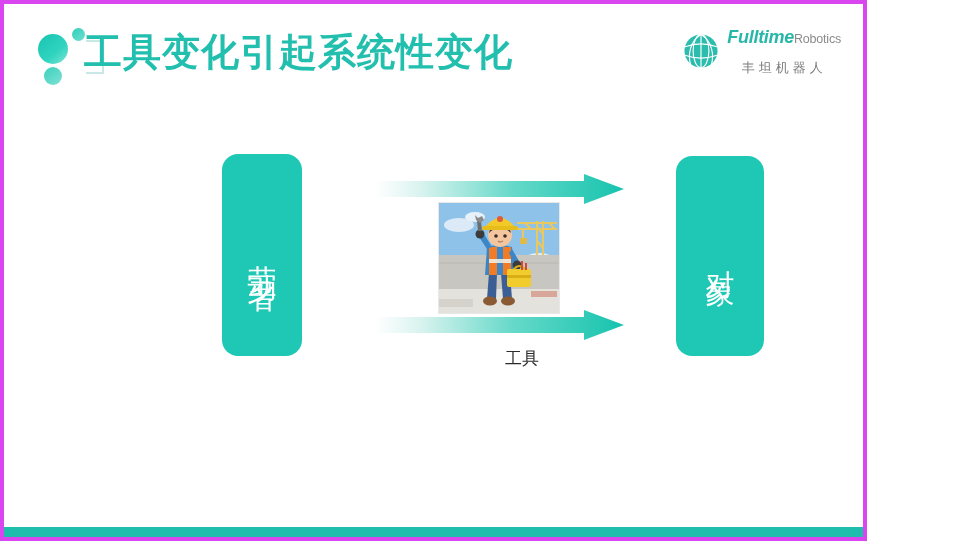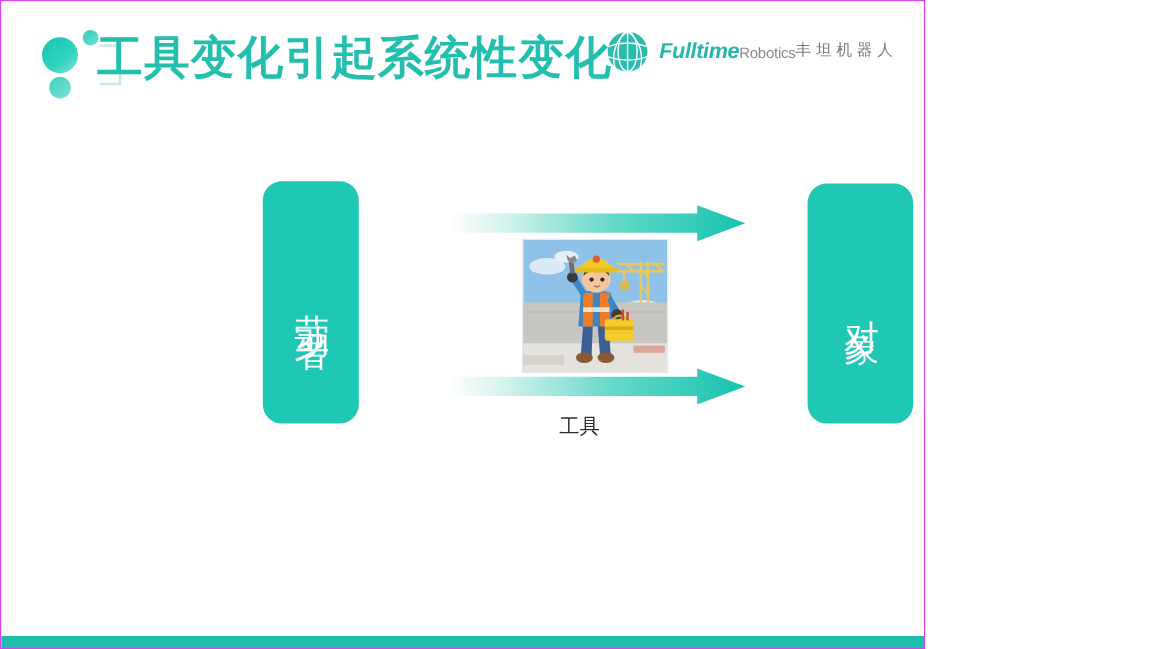--- a/index.html
+++ b/index.html
@@ -6,26 +6,26 @@
     margin: 0;
     padding: 0;
     background: #ffffff;
   }
   body {
     font-family: "Liberation Sans", "DejaVu Sans", sans-serif;
   }
 
   #slide {
     position: relative;
-    width: 771px;
+    width: 867px;
     height: 541px;
     background: #ffffff;
     overflow: hidden;
     box-sizing: border-box;
-    border: 1px solid #d946ef;
+    border: 4px solid #d946ef;
   }
 
   
   .deco {
     position: absolute;
     left: 30px;
     top: 22px;
     width: 62px;
     height: 62px;
   }
@@ -73,39 +73,40 @@
   
   .logo {
     position: absolute;
     right: 22px;
     top: 24px;
     display: flex;
     align-items: center;
     gap: 8px;
   }
   .logo-mark { width: 36px; height: 36px; flex: 0 0 auto; }
-  .logo-text { display: flex; flex-direction: row; line-height: 1.05; }
+  .logo-text { display: flex; flex-direction: column; line-height: 1.05; }
   .logo-line1 { white-space: nowrap; }
   .logo-brand {
     font-size: 18px;
     font-weight: bold;
     font-style: italic;
     color: #27b7a8;
     letter-spacing: -0.3px;
   }
   .logo-sub {
     font-size: 12.5px;
     color: #8b8b8b;
     letter-spacing: -0.2px;
   }
   .logo-cn {
     font-size: 13px;
     color: #7a7a7a;
     letter-spacing: 4px;
-    margin-top: 2px;
+    margin-top: 14px;
+    text-align: center;
   }
 
   
   .diagram { position: absolute; left: 0; top: 0; width: 961px; height: 541px; }
 
   .node-box {
     position: absolute;
     background: #1fc8b4;
     border-radius: 16px;
     color: #ffffff;
@@ -126,21 +127,21 @@
   #node-object { left: 672px; top: 152px; width: 88px; height: 200px; }
 
   .arrow-label {
     position: absolute;
     width: 160px;
     text-align: center;
     font-size: 17px;
     color: #2c2c2c;
   }
   #label-method { left: 415px; top: 144px; }
-  #label-tool   { left: 402px; top: 343px; }
+  #label-tool   { left: 438px; top: 343px; }
 
   .arrow { position: absolute; }
   #arrow-top    { left: 372px; top: 170px;  width: 248px; height: 30px; }
   #arrow-bottom { left: 372px; top: 306px;  width: 248px; height: 30px; }
 
   .center-image {
     position: absolute;
     left: 434px;
     top: 198px;
     width: 120px;

